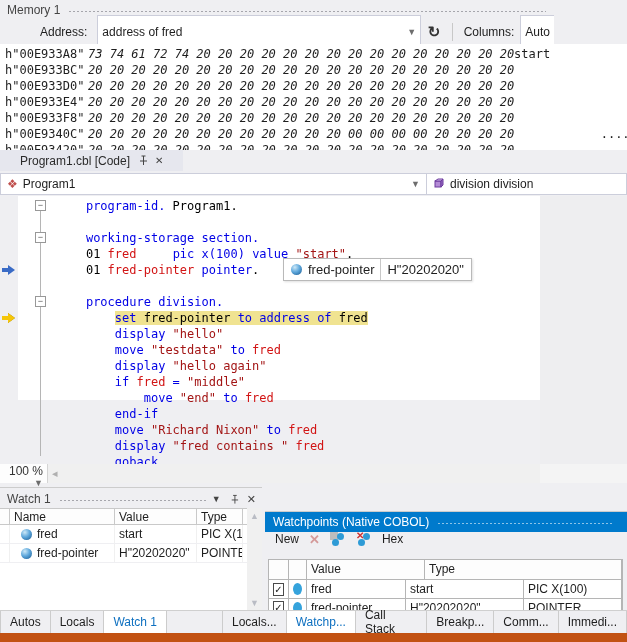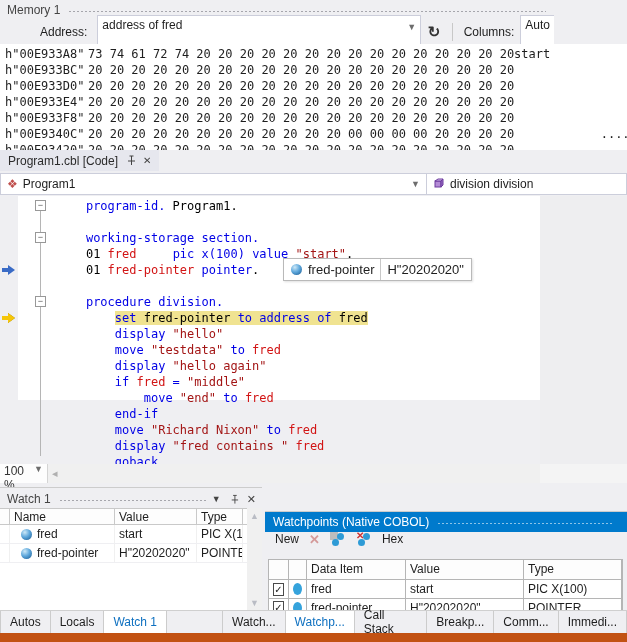--- a/index.html
+++ b/index.html
@@ -7,41 +7,41 @@
     --line-highlight:#F0E391; --accent:#007ACC; --status-bar:#C25213;
   }
   *{margin:0;padding:0;box-sizing:border-box;}
   html,body{width:627px;height:642px;overflow:hidden;}
   body{font-family:"Liberation Sans",sans-serif;font-size:12px;color:#1E1E1E;background:#EFEFF2;position:relative;}
   .mono{font-family:"DejaVu Sans Mono",monospace;}
 
   
   .panel-title{height:18px;display:flex;align-items:center;padding:2px 4px 0 7px;color:#444;}
   .grip{flex:1;height:5px;margin:2px 6px 0 8px;background-image:radial-gradient(circle,#A6A6AC 0.9px,transparent 1px);background-size:4px 5px;}
-  .combo{background:#fff;border:1px solid #CCCEDB;display:flex;align-items:flex-end;height:22px;padding:16px 4px;}
+  .combo{background:#fff;border:1px solid #CCCEDB;display:flex;align-items:center;height:22px;padding:16px 4px;}
   .combo-arrow{color:#6D6D6D;font-size:9px;margin-left:auto;padding-left:4px;}
   .vsep{width:1px;height:18px;background:#C8C8C8;margin:0 5px;}
   .lbl{padding:0 6px;color:#1E1E1E;}
 
   
   #memory-panel{position:absolute;left:0;top:0;width:556px;height:150px;background:#EFEFF2;}
   .mem-toolbar{height:28px;display:flex;align-items:center;padding:0 2px;margin-left:32px;}
   .addr-combo{width:362px;margin-left:4px;}
   .col-combo{flex:1;border-right:none;}
   .icon-btn{width:22px;height:22px;display:flex;align-items:center;justify-content:center;font-size:15px;font-weight:bold;color:#333;margin:0 3px;}
   .mem-content{position:absolute;left:0;top:44px;width:627px;height:106px;background:#fff;overflow:hidden;padding-top:2px;}
   .mem-row{position:relative;height:16px;font-size:12px;line-height:16px;}
   .mem-addr{position:absolute;left:5px;white-space:pre;}
-  .mem-bytes{position:absolute;left:88px;white-space:pre;}
+  .mem-bytes{position:absolute;left:88px;white-space:pre;font-style:italic;}
   .mem-ascii{position:absolute;left:514px;white-space:pre;}
 
   
   #editor-group{position:absolute;left:0;top:150px;width:627px;height:337px;}
   .tabstrip{height:22px;background:#EFEFF2;display:flex;border-bottom:1px solid #EFEFF2;}
-  .doc-tab{display:inline-flex;align-items:center;gap:7px;padding:0 8px;background:#E6E7EE;color:#2B2B2B;}
+  .doc-tab{display:inline-flex;align-items:center;gap:7px;padding:0 20px;background:#E6E7EE;color:#2B2B2B;}
   .tab-close{font-size:10px;color:#444;}
   .navbar{height:24px;background:#EFEFF2;display:flex;}
   .nav-combo{background:#fff;border:1px solid #CCCEDB;height:22px;margin-top:1px;display:flex;align-items:center;padding:0 6px;gap:5px;}
   .nav-combo.left{width:427px;}
   .nav-combo.right{width:200px;border-left:none;}
   .nav-icon{font-size:12px;color:#C0504D;}
   #code-area{position:absolute;left:0;top:46px;width:627px;height:204px;background:#fff;}
   .editor-right-fill{position:absolute;left:540px;top:0;width:87px;height:268px;background:#EEEEF0;}
   .bp-margin{position:absolute;left:0;top:0;width:18px;height:268px;background:#EFEFF2;}
   .fold-line{position:absolute;left:40px;top:8px;width:1px;height:252px;background:#B5B5B5;}
@@ -60,21 +60,21 @@
   .glyph::after{content:"";position:absolute;left:6px;top:1px;border-left:7px solid transparent;border-top:5px solid transparent;border-bottom:5px solid transparent;}
   .blue-arrow::before{background:#3A6BC6;}
   .blue-arrow::after{border-left-color:#3A6BC6;}
   .yellow-arrow{filter:drop-shadow(0 0 0.6px #8A6D00);}
   .yellow-arrow::before{background:#F5C60A;}
   .yellow-arrow::after{border-left-color:#F5C60A;}
   .datatip{position:absolute;left:283px;top:62px;height:23px;background:#fff;border:1px solid #B9B9B9;display:flex;align-items:center;padding:0 7px;gap:6px;font-size:13px;box-shadow:1px 1px 2px rgba(0,0,0,.12);z-index:5;}
   .dt-sep{width:1px;height:21px;background:#C8C8C8;}
   .sphere{width:11px;height:11px;border-radius:50%;background:radial-gradient(circle at 35% 30%,#CDE8F7 0%,#5FA8DC 45%,#14568F 100%);display:inline-block;flex:none;}
   .zoom-bar{position:absolute;left:0;top:314px;width:627px;height:19px;background:#F4F4F4;display:flex;align-items:center;}
-  .zoom-combo{width:48px;height:19px;background:#FDFDFD;border-right:1px solid #D4D4D4;display:flex;align-items:flex-start;padding:0 4px;color:#333;}
+  .zoom-combo{width:48px;height:19px;background:#FDFDFD;border-right:1px solid #D4D4D4;display:flex;align-items:flex-end;padding:0 4px;color:#333;flex-direction:column;}
   .hscroll{flex:1;height:19px;background:#F0F0F0;display:flex;align-items:center;max-width:492px;}
   .scroll-arrow{color:#B0B0B0;font-size:11px;padding-left:4px;}
 
   
   #watch-panel{position:absolute;left:0;top:487px;width:262px;height:123px;background:#fff;border-top:1px solid #CCC;}
   #watch-panel .panel-title{background:#EFEFF2;height:20px;}
   .title-btns{display:flex;align-items:center;gap:8px;color:#444;padding-right:2px;}
   .title-btns .x{font-size:11px;}
   .title-btns .chev{font-size:9px;}
   .grid-head{display:flex;height:17px;background:#FDFDFD;border-bottom:1px solid #C9C9C9;border-top:1px solid #C9C9C9;}
@@ -336,21 +336,20 @@
       <span class="rx">✕</span>
         <span class="d1"></span>
         <span class="d2"></span>
     </span>
     <span>Hex</span>
   </div>
   <div class="wp-grid">
     <div class="wp-head">
       <div class="cell wp-c1"></div>
       <div class="cell wp-c2"></div>
-      <div class="cell wp-item">Data Item</div>
       <div class="cell wp-val">Value</div>
       <div class="cell wp-type">Type</div>
     </div>
     <div id="wp-rows">
         <div class="wp-row">
           <div class="cellv wp-c1">
             <span class="cb">✓</span>
           </div>
           <div class="cellv wp-c2">
             <span class="dot"></span>
@@ -374,21 +373,21 @@
   </div>
 </div>
 
 <div id="bottom-tabs">
   <div id="tabs-left">
       <div class="btab">Autos</div>
       <div class="btab">Locals</div>
       <div class="btab active">Watch 1</div>
     </div>
   <div id="tabs-right">
-      <div class="btab">Watch...</div>
+      <div class="btab">Locals...</div>
       <div class="btab active">Watchp...</div>
       <div class="btab">Call Stack</div>
       <div class="btab">Breakp...</div>
       <div class="btab">Comm...</div>
       <div class="btab">Immedi...</div>
     </div>
 </div>
 <div id="status-bar"></div>
 
 </body></html>

